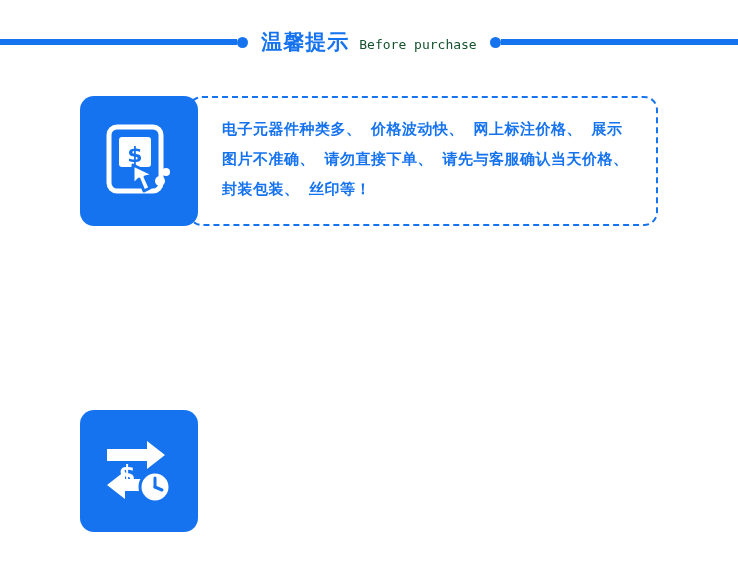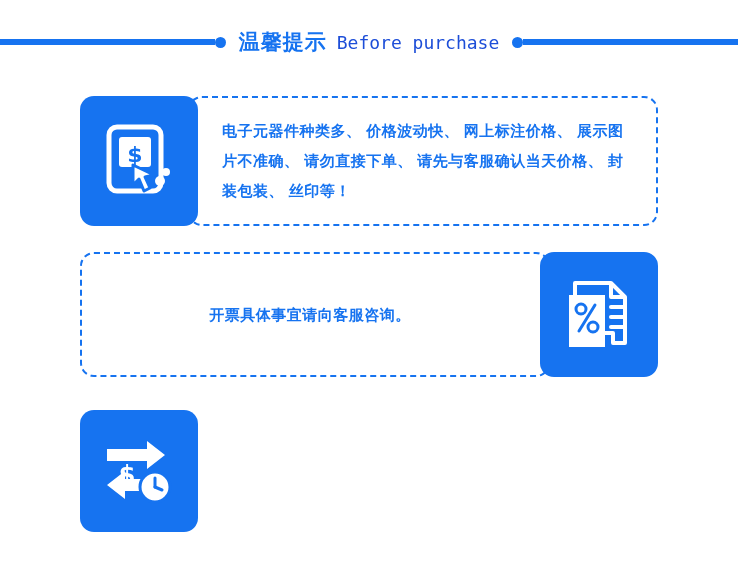--- a/index.html
+++ b/index.html
@@ -56,22 +56,22 @@
     flex: 0 0 auto;
     white-space: nowrap;
   }
   .header-title .cn {
     color: #1673F0;
     font-size: 21px;
     font-weight: bold;
     letter-spacing: 1px;
   }
   .header-title .en {
-    color: #1d4ed8;
-    font-size: 18px;
+    color: #14532d;
+    font-size: 13px;
     font-family: "DejaVu Sans Mono", monospace;
     letter-spacing: 0px;
   }
 
   
   .block {
     position: absolute;
     display: flex;
     align-items: stretch;
   }
@@ -109,21 +109,21 @@
     padding: 10px 32px 10px 22px;
     justify-content: center;
   }
 
   .para {
     color: #1673F0;
     font-size: 15px;
     line-height: 30px;
     letter-spacing: 0.5px;
     font-weight: bold;
-    font-family: Liberation Sans, sans-serif;
+    font-family: Liberation Mono, monospace;
   }
   .para.center {
     text-align: center;
     width: 100%;
   }
 </style>
 </head>
 <body>
 
 <div class="page">
@@ -148,38 +148,20 @@
         <path d="M30 42 L30 62 L36 56 L41 68 L47 65 L42 54 L51 52 Z" fill="#ffffff" stroke="#1673F0" stroke-width="3" stroke-linejoin="round"></path>
         <circle cx="57" cy="58" r="5" fill="#ffffff"></circle>
         <circle cx="63" cy="49" r="4" fill="#ffffff"></circle>
       </svg>
     </div>
     <div class="text-box left-icon">
       <div class="para">电子元器件种类多、 价格波动快、 网上标注价格、 展示图片不准确、 请勿直接下单、 请先与客服确认当天价格、 封装包装、 丝印等！</div>
     </div>
   </div>
 
-  <div class="block block-2">
-    <div class="text-box right-icon">
-      <div class="para center">开票具体事宜请向客服咨询。</div>
-    </div>
-    <div class="icon-box">
-      <svg width="76" height="80" viewBox="0 0 76 80" aria-hidden="true">
-        <path d="M14 8 L50 8 L64 22 L64 68 L52 68 L52 58 L14 58 Z" fill="none" stroke="#ffffff" stroke-width="4" stroke-linejoin="round"></path>
-        <path d="M50 8 L50 22 L64 22" fill="none" stroke="#ffffff" stroke-width="4" stroke-linejoin="round"></path>
-        <path d="M8 20 L44 20 L44 72 L8 72 Z" fill="#ffffff"></path>
-        <circle cx="20" cy="34" r="5" fill="none" stroke="#1673F0" stroke-width="3"></circle>
-        <circle cx="32" cy="52" r="5" fill="none" stroke="#1673F0" stroke-width="3"></circle>
-        <line x1="34" y1="30" x2="18" y2="56" stroke="#1673F0" stroke-width="3" stroke-linecap="round"></line>
-        <line x1="50" y1="32" x2="62" y2="32" stroke="#ffffff" stroke-width="4" stroke-linecap="round"></line>
-        <line x1="50" y1="42" x2="62" y2="42" stroke="#ffffff" stroke-width="4" stroke-linecap="round"></line>
-        <line x1="50" y1="52" x2="62" y2="52" stroke="#ffffff" stroke-width="4" stroke-linecap="round"></line>
-      </svg>
-    </div>
-  </div>
 
   <div class="block block-3">
     <div class="icon-box">
       <svg width="76" height="76" viewBox="0 0 76 76" aria-hidden="true">
         <path d="M6 16 L46 16 L46 8 L64 22 L46 36 L46 28 L6 28 Z" fill="#ffffff"></path>
         <path d="M64 58 L24 58 L24 66 L6 52 L24 38 L24 46 L64 46 Z" fill="#ffffff"></path>
         <text x="26" y="50" font-family="DejaVu Sans, sans-serif" font-size="24" font-weight="bold" fill="#ffffff" text-anchor="middle">$</text>
         <circle cx="54" cy="54" r="15" fill="#ffffff" stroke="#1673F0" stroke-width="3"></circle>
         <line x1="54" y1="54" x2="54" y2="45" stroke="#1673F0" stroke-width="3" stroke-linecap="round"></line>
         <line x1="54" y1="54" x2="61" y2="57" stroke="#1673F0" stroke-width="3" stroke-linecap="round"></line>

